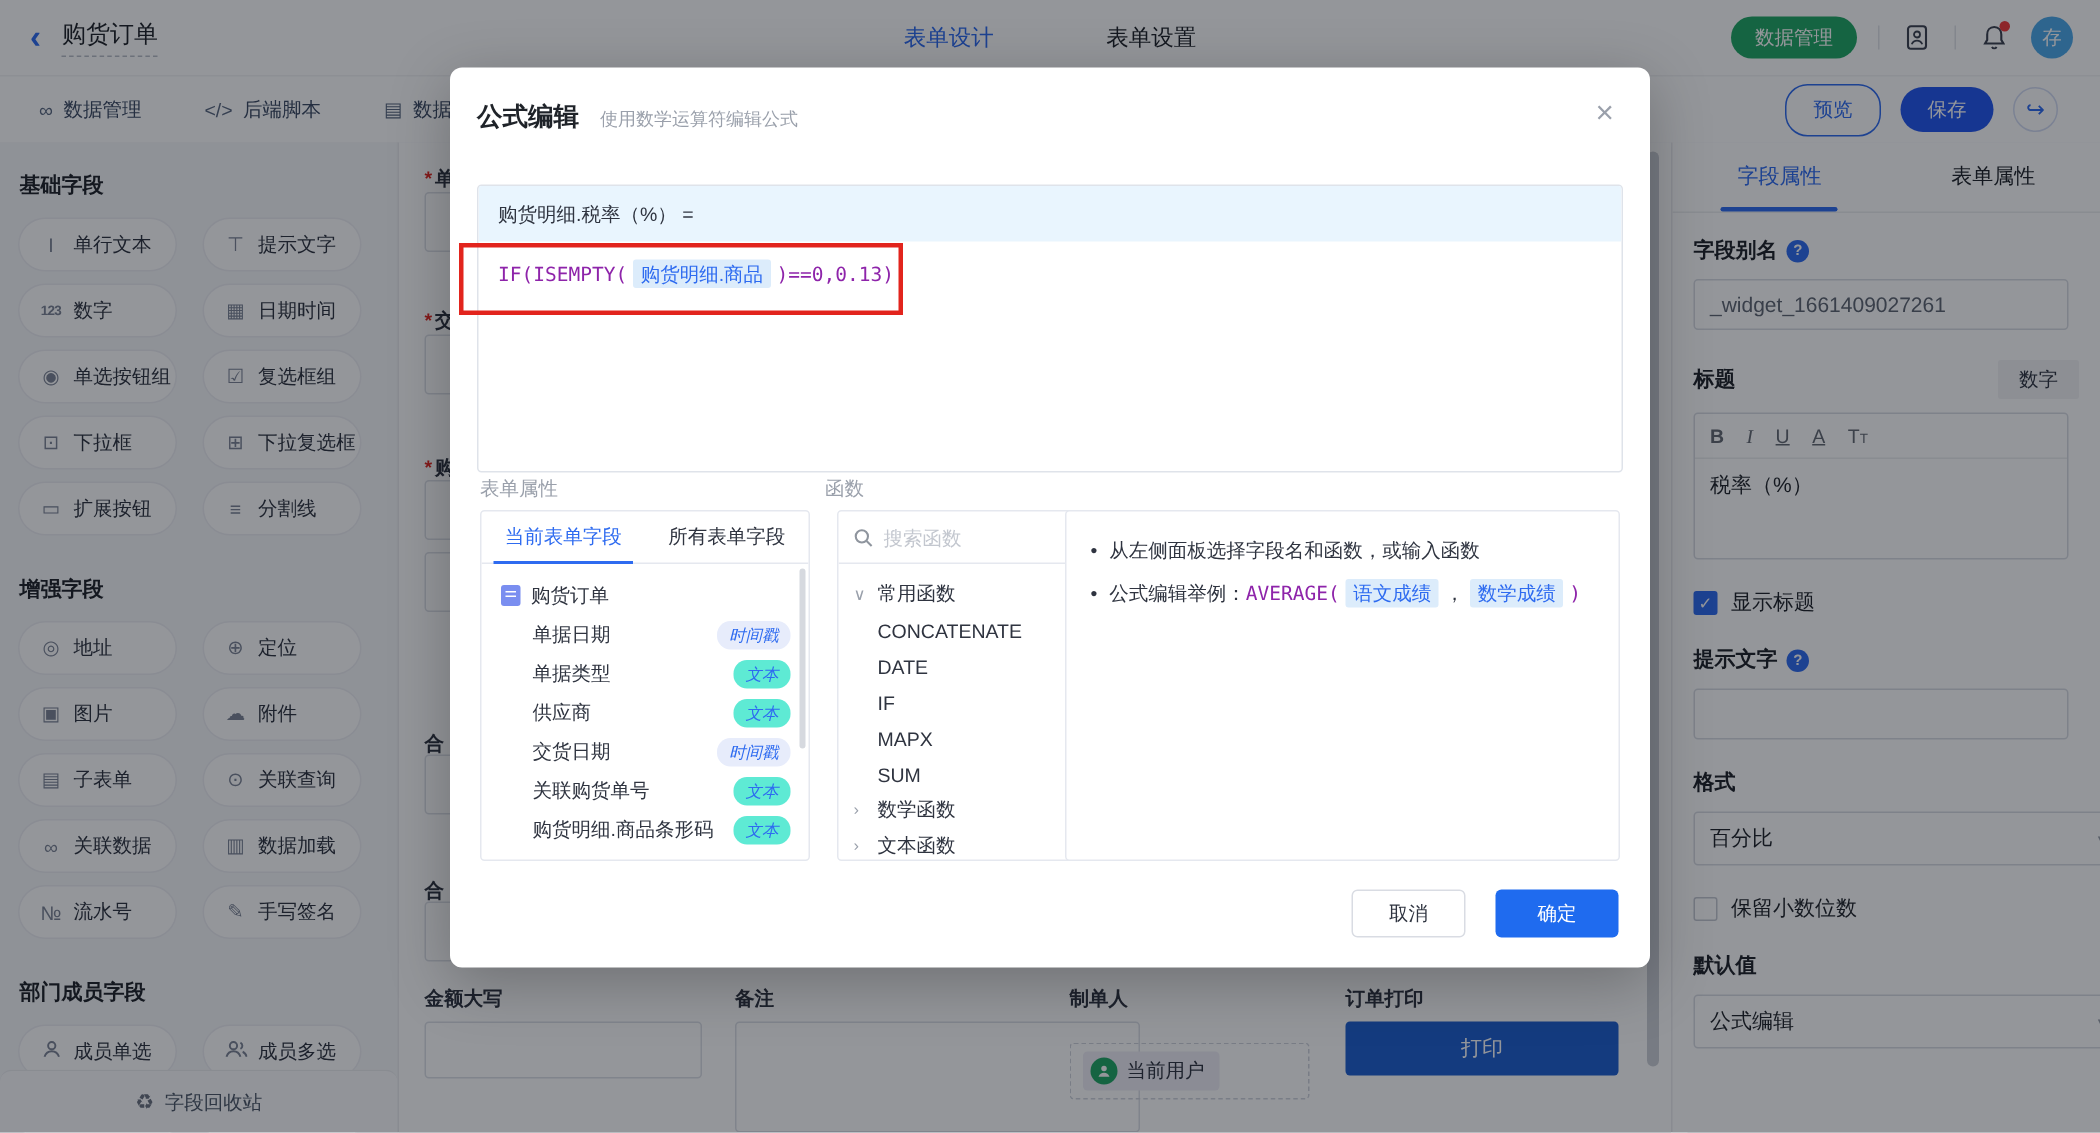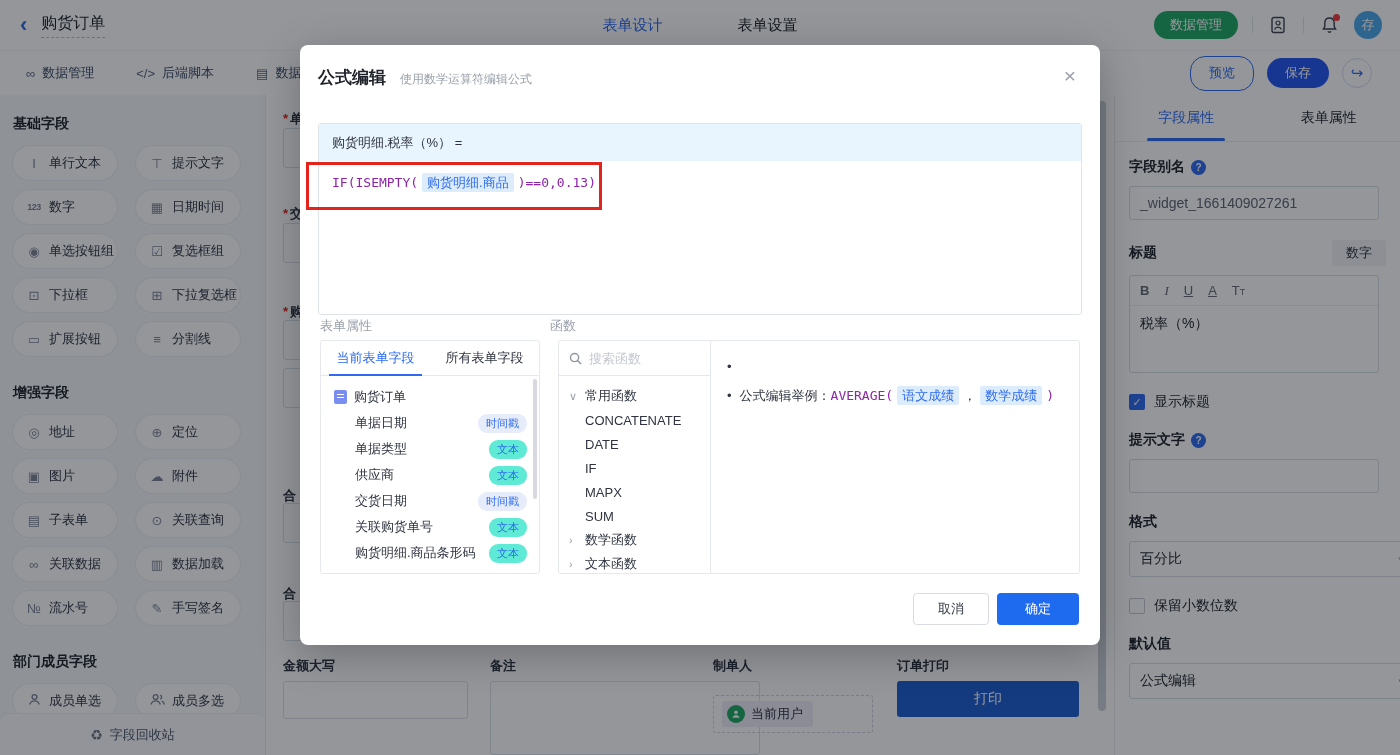--- a/index.html
+++ b/index.html
@@ -100,38 +100,38 @@
   .pane { position:absolute; top:295px; height:234px; border:1px solid #e5e8ef; border-radius:3px; background:#fff; overflow:hidden; }
   .vars { left:20px; width:220px; }
   .vtabs { display:flex; height:35px; border-bottom:1px solid #e5e8ef; }
   .vtab { flex:1; display:flex; align-items:center; justify-content:center; font-size:13px; color:#2f3440; cursor:pointer; }
   .vtab.active { color:#2e6bf0; position:relative; }
   .vtab.active::after { content:""; position:absolute; bottom:-1px; left:8px; right:8px; height:2px; background:#2e6bf0; }
   .vlist { padding:7px 0 0 0; position:relative; }
   .vroot { display:flex; align-items:center; gap:7px; height:27px; padding-left:13px; font-size:13px; color:#2f3440; cursor:pointer; }
   .vitem { display:flex; align-items:center; justify-content:space-between; height:26px; padding:0 12px 0 34px; font-size:13px; color:#2f3440; cursor:pointer; }
   .vname { white-space:nowrap; overflow:hidden; }
-  .tag { font-size:11px; padding:2px 8px; border-radius:9px; flex:none; margin-left:4px; }
+  .tag { font-size:11px; padding:2px 8px; border-radius:9px; flex:none; margin-left:4px;font-style:italic; }
   .tag.time { background:#e7ecfb; color:#2e6bf0; }
   .tag.text { background:#5eead4; color:#2e6bf0; }
   .vscroll { position:absolute; right:2px; top:3px; width:4px; height:120px; background:#d6d9df; border-radius:2px; }
   .funcs { left:258px; width:180px; }
   .fsearch { height:35px; border-bottom:1px solid #e5e8ef; display:flex; align-items:center; gap:7px; padding:0 10px; }
   .fsearch input { border:none; outline:none; width:100px; font-size:13px; color:#2f3440; font-family:inherit; }
   .fsearch input::placeholder { color:#c3c7cf; }
   .flist { padding:8px 0 0 0; position:relative; font-size:13px; color:#2f3440; }
   .fgroup { display:flex; align-items:center; gap:6px; height:24px; padding-left:10px; cursor:pointer; }
   .fgroup .ar { color:#9aa0ab; font-size:11px; width:10px; }
   .fitem { height:24px; display:flex; align-items:center; padding-left:26px; cursor:pointer; }
   .fscroll { position:absolute; right:2px; top:0px; width:4px; height:112px; background:#d6d9df; border-radius:2px; }
   .help { left:410px; width:370px; padding:16px 16px; }
   .bullet { font-size:13px; color:#2f3440; line-height:20px; display:flex; gap:8px; margin-bottom:9px; }
   .bullet .b { color:#2f3440; }
   .func-purple { color:#8e24aa; font-family:"DejaVu Sans Mono","Liberation Mono",monospace; }
-  .m-footer { position:absolute; bottom:20px; right:21px; display:flex; gap:8px; }
+  .m-footer { position:absolute; bottom:20px; right:21px; display:flex; gap:20px; }
   .btn-cancel { width:76px; height:32px; border:1px solid #d9dce3; border-radius:4px; background:#fff; font-size:13px; color:#2f3440; display:flex; align-items:center; justify-content:center; cursor:pointer; }
   .btn-confirm { width:82px; height:32px; border-radius:4px; background:#1f6bef; color:#fff; font-size:13px; display:flex; align-items:center; justify-content:center; cursor:pointer; }
   .doc-ic { width:13px; height:14px; background:#7a8ef0; border-radius:2px; position:relative; flex:none; }
   .doc-ic::after { content:""; position:absolute; left:3px; top:4px; width:7px; height:1.5px; background:#fff; box-shadow:0 3px 0 #fff; }
 </style>
 </head>
 <body>
 
 <div class="topbar">
   <span class="back">‹</span>
@@ -533,20 +533,21 @@
         <span class="ar">›</span>
         <span>文本函数</span>
       </div>
       <div class="fscroll"></div>
     </div>
   </div>
 
   <div class="pane help">
     <div class="bullet">
         <span class="b">•</span>
+        <span>从左侧面板选择字段名和函数，或输入函数</span>
       </div>
     <div class="bullet">
         <span class="b">•</span>
       <span>
         <span>公式编辑举例：</span><span class="func-purple">AVERAGE(</span><span class="token">语文成绩</span><span>，</span><span class="token">数学成绩</span><span class="func-purple">)</span>
       </span>
     </div>
   </div>
 
   <div class="m-footer">

